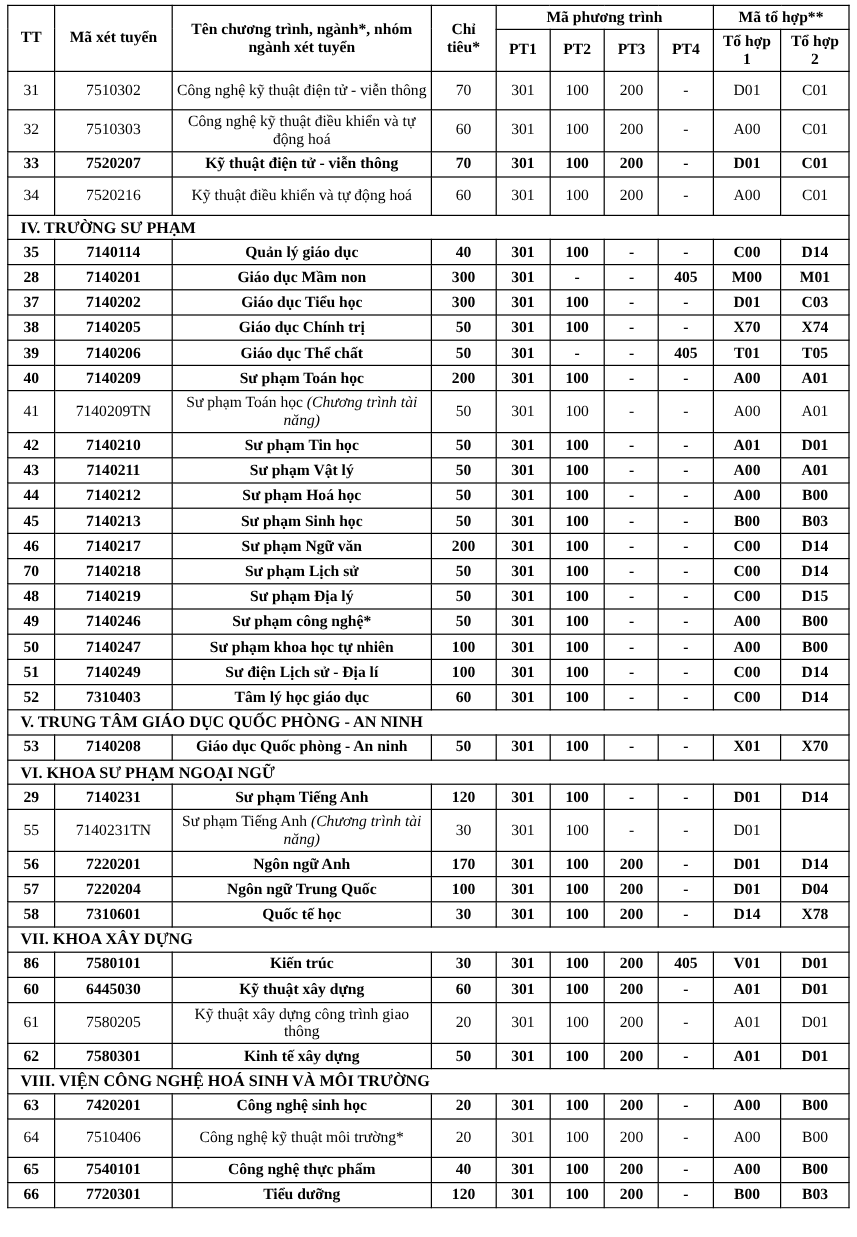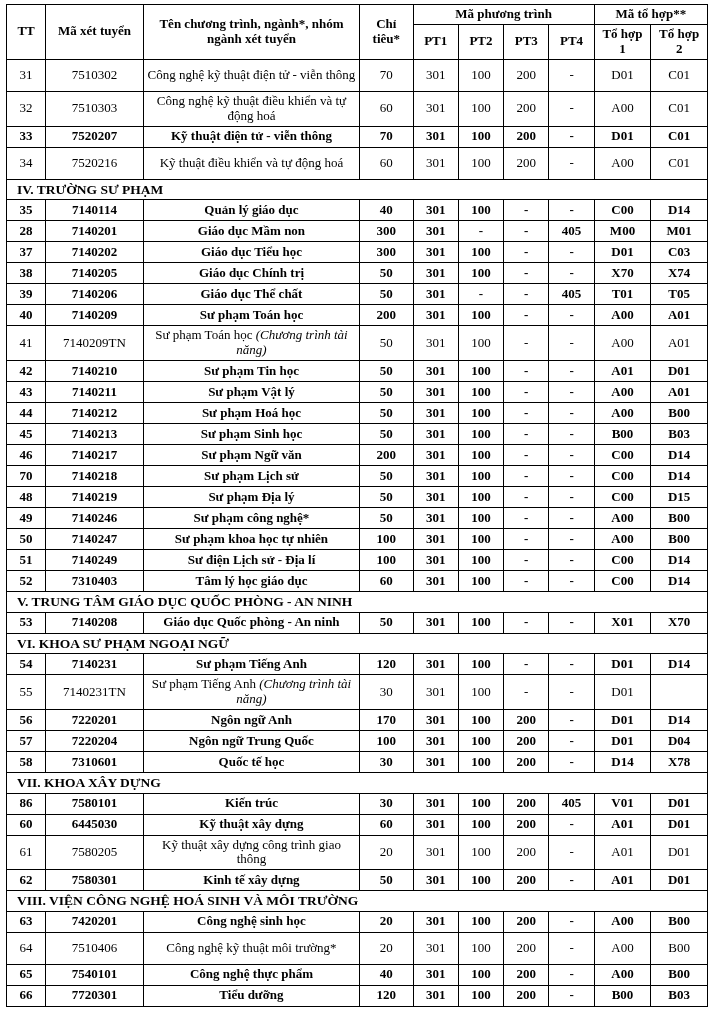--- a/index.html
+++ b/index.html
@@ -374,21 +374,21 @@
           <td class="dash">100</td>
           <td class="dash">-</td>
           <td class="dash">-</td>
           <td>X01</td>
           <td>X70</td>
         </tr>
         <tr class="section">
           <td colspan="10">VI. KHOA SƯ PHẠM NGOẠI NGỮ</td>
         </tr>
         <tr class="norm">
-          <td>54</td>
+          <td>29</td>
           <td>7140231</td>
           <td class="name">Sư phạm Tiếng Anh</td>
           <td>120</td>
           <td class="dash">301</td>
           <td class="dash">100</td>
           <td class="dash">-</td>
           <td class="dash">-</td>
           <td>D01</td>
           <td>D14</td>
         </tr>

